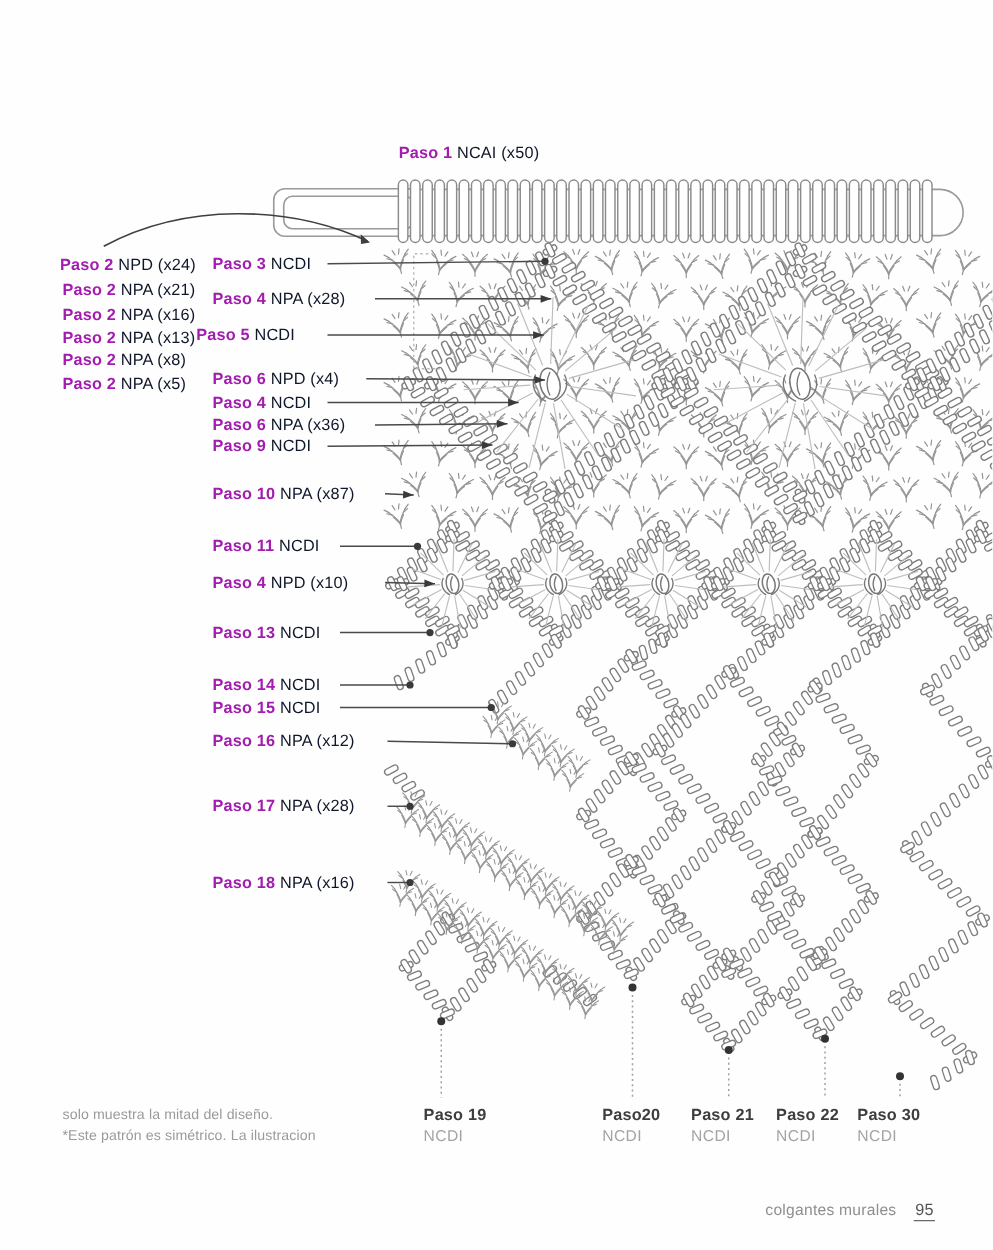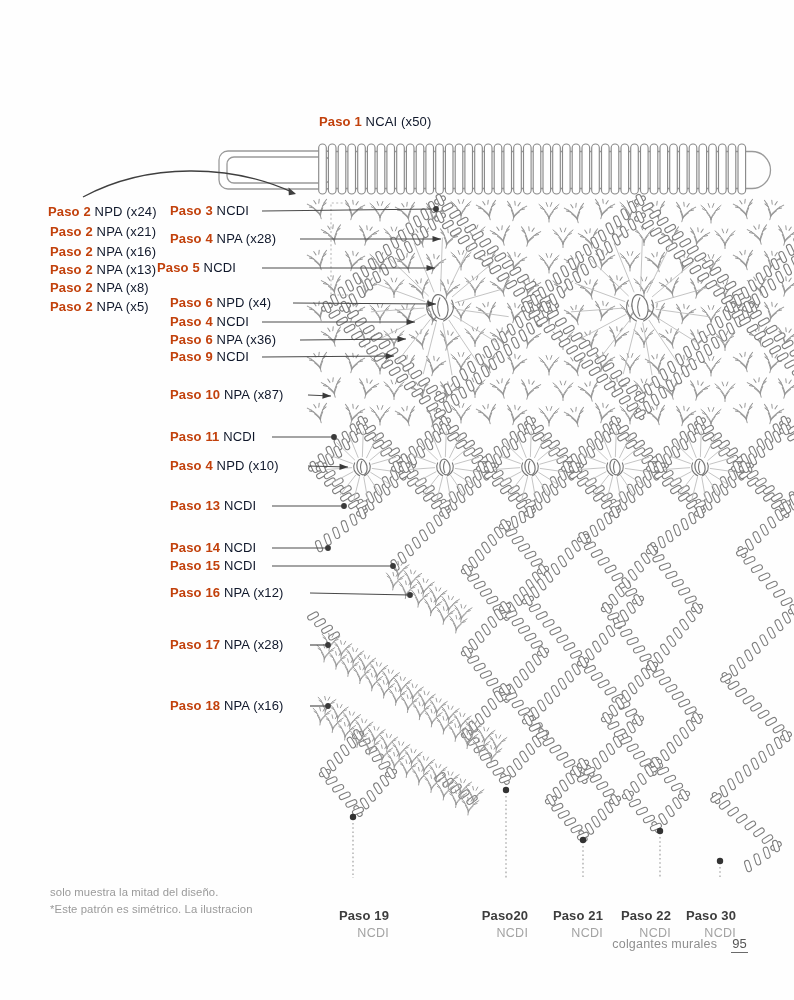--- a/index.html
+++ b/index.html
@@ -1,28 +1,28 @@
 <!DOCTYPE html>
 <html><head>
 <meta charset="utf-8">
 <style>
   html,body{margin:0;padding:0;background:#ffffff;}
   .page{position:relative;width:794px;height:1000px;background:#fefefe;overflow:hidden;
         font-family:"Liberation Sans",sans-serif;}
   .page svg#illus{position:absolute;left:0;top:0;}
   .lbl{position:absolute;font-size:13px;line-height:18px;color:#3d3d3d;white-space:nowrap;letter-spacing:.15px;}
-  .lbl b{font-weight:700;color:#c2410c;}
+  .lbl b{font-weight:700;color:#a21caf;}
   .lbl .code{color:#0f172a;font-weight:400;}
-  .blabel{position:absolute;transform:translateX(-50%);text-align:right;margin-top:24px;}
+  .blabel{position:absolute;transform:translateX(-50%);text-align:left;}
   .blabel .bstep{font-size:13px;font-weight:700;color:#3d3d3d;letter-spacing:.15px;}
   .blabel .bcode{font-size:12.5px;color:#a3a3a3;margin-top:3px;letter-spacing:.3px;}
   .footnote{position:absolute;left:50px;top:884px;font-size:11.3px;line-height:16.5px;color:#9a9a9a;letter-spacing:.1px;}
   .footer{position:absolute;top:936px;right:46px;font-size:12.5px;color:#8f8f8f;letter-spacing:.2px;}
   .footer .pnum{display:inline-block;color:#555;font-size:13px;margin-left:14px;
-                border-bottom:1.5px solid #6a6a6a;padding:0 1px 1px;}
+                border-bottom:1.5px solid #6a6a6a;padding:0 1px 1px;margin-top:24px;}
 </style>
 </head>
 <body>
 
 <div class="page">
 
   <svg id="illus" width="794" height="1000" viewBox="0 0 794 1000">
       <g fill="none" stroke="#949494" stroke-width="1" stroke-linecap="round">
         <path d="M-7,-6C-4,-2 -1,1 0,5C1,1 4,-2 7,-6" transform="translate(319.0 210.0) rotate(-14) scale(0.95)"></path>
         <path d="M-4.5,-1.5C-2.5,1.5 -0.5,3.5 0,6.5C0.5,3.5 2.5,1.5 4.5,-1.5M-7,-6 -10.5,-9M-4.8,-3.2 -9,-5.5M7,-6 10.5,-9M4.8,-3.2 9,-5.5M0,5 0,9.5M-1.5,-7 -3,-11M1.5,-7 3,-11" transform="translate(319.0 210.0) rotate(-14) scale(0.95)"></path>

